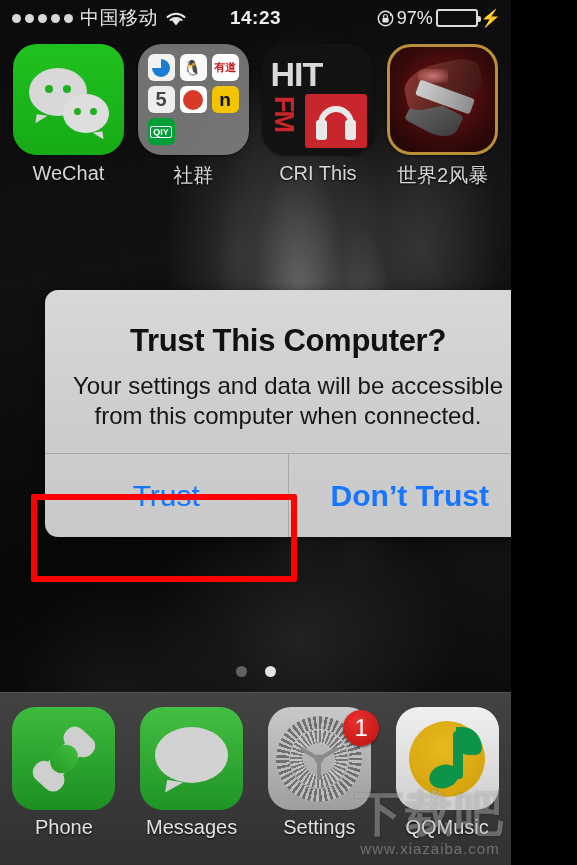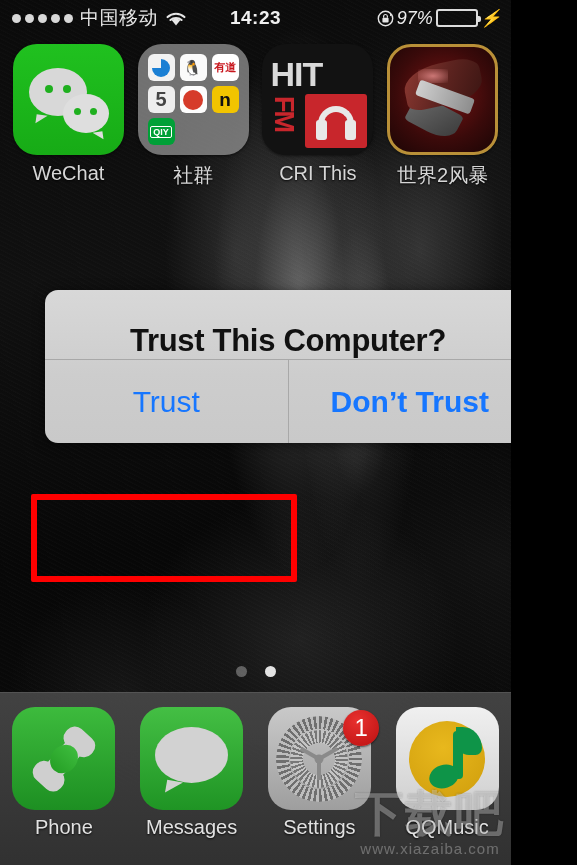--- a/index.html
+++ b/index.html
@@ -48,21 +48,20 @@
   .sig-dot { width: 9px; height: 9px; border-radius: 50%; background: #d8d8d8; }
   .carrier { font-size: 19px; letter-spacing: 0.5px; color: #e6e6e6; }
   .wifi-ico { width: 22px; height: 16px; position: relative; }
   .sb-center {
     position: absolute; left: 0; right: 0; text-align: center;
     font-size: 19px; font-weight: bold; color: #f0f0f0; letter-spacing: 0.5px;
   }
   .sb-right {
     margin-left: auto; display: flex; align-items: center; gap: 3px;
     padding-right: 9px;
-    font-style: italic;
   }
   .lock-ico { width: 17px; height: 17px; }
   .batt-pct { font-size: 18px; color: #ececec; }
   .batt {
     width: 42px; height: 18px; border: 2px solid #dcdcdc; border-radius: 3px;
     position: relative; padding: 1.5px;
   }
   .batt::after {
     content: ""; position: absolute; right: -5px; top: 5px;
     width: 3px; height: 6px; background: #dcdcdc; border-radius: 0 2px 2px 0;
@@ -493,20 +492,21 @@
         <span class="qq-note-flag"></span>
         <span class="qq-note-head"></span>
       </div>
       <div class="dock-label">QQMusic</div>
     </div>
 
   </div>
 
   <div id="alert">
     <div id="alert-title">Trust This Computer?</div>
+    <div id="alert-message">Your settings and data will be accessible from this computer when connected.</div>
     <div id="alert-buttons">
       <button class="alert-btn left">Trust</button>
       <button class="alert-btn right">Don’t Trust</button>
     </div>
   </div>
 
   <div id="annotation-box"></div>
 
   <div id="watermark">
     <div class="wm-cn">下载吧</div>

